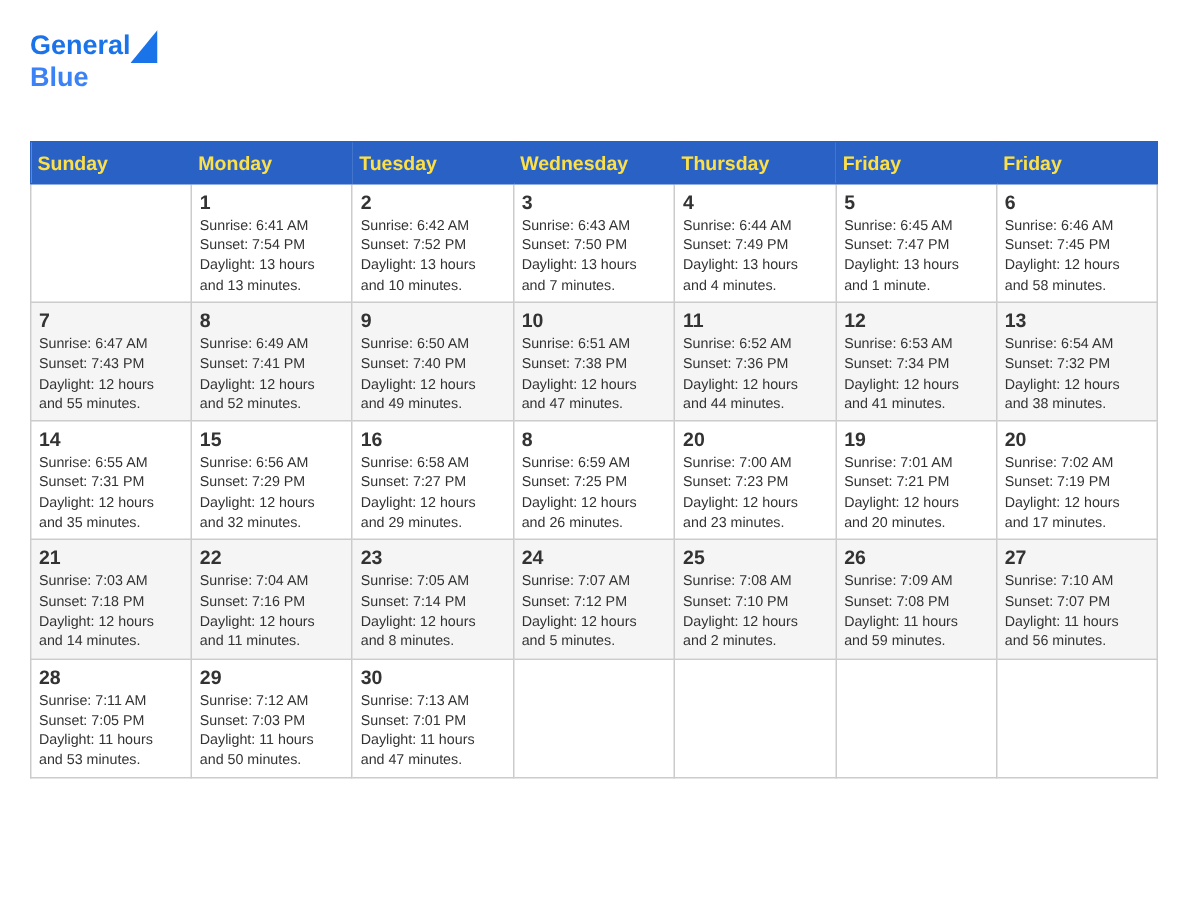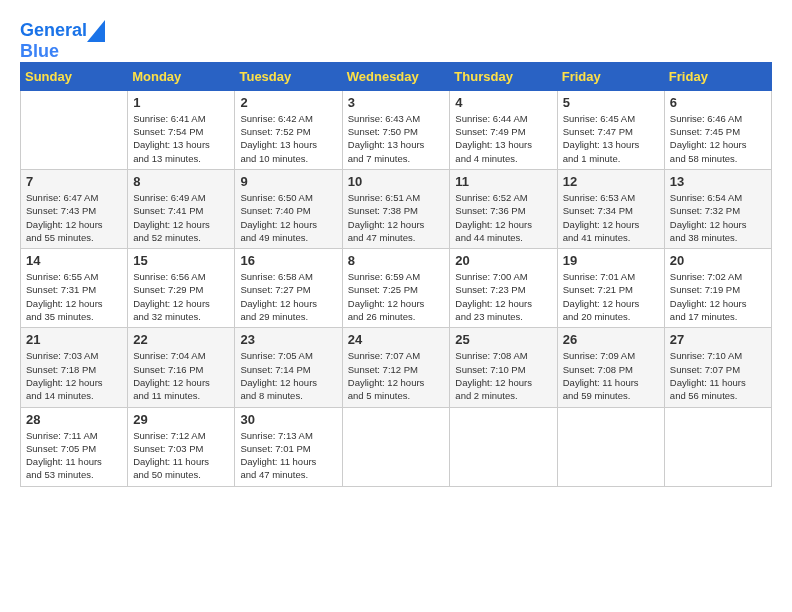--- a/index.html
+++ b/index.html
@@ -7,21 +7,21 @@
       font-family: Arial, sans-serif;
       background: #fff;
       width: 792px;
       min-height: 612px;
       padding: 20px;
     }
     .header {
       display: flex;
       justify-content: space-between;
       align-items: center;
-      margin-bottom: 0;
+      margin-bottom: 32px;
     }
     .logo {
       display: flex;
       align-items: center;
     }
     .logo-text {
       font-size: 18px;
       font-weight: bold;
       color: #333;
       line-height: 1.1;

